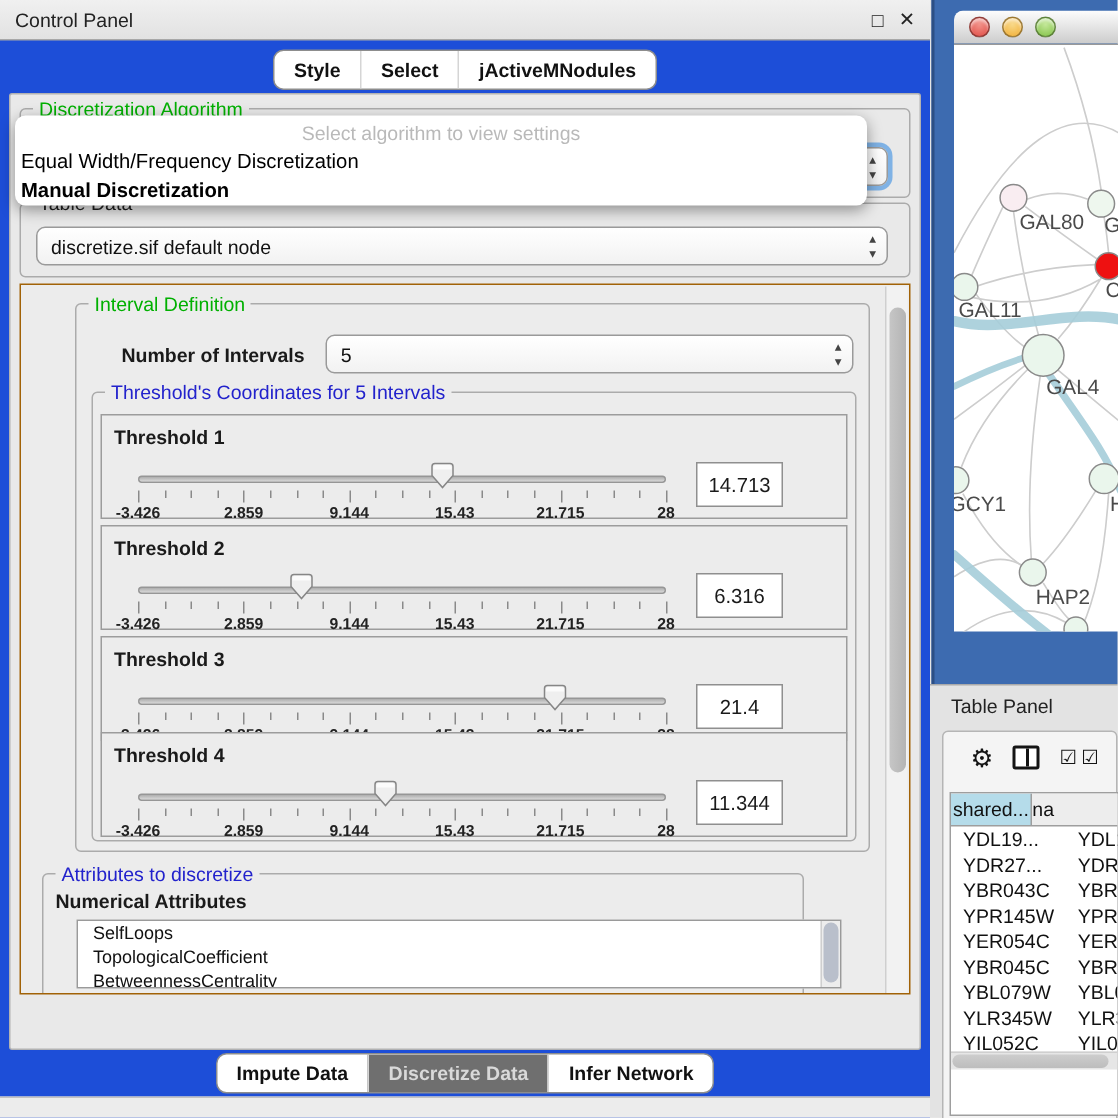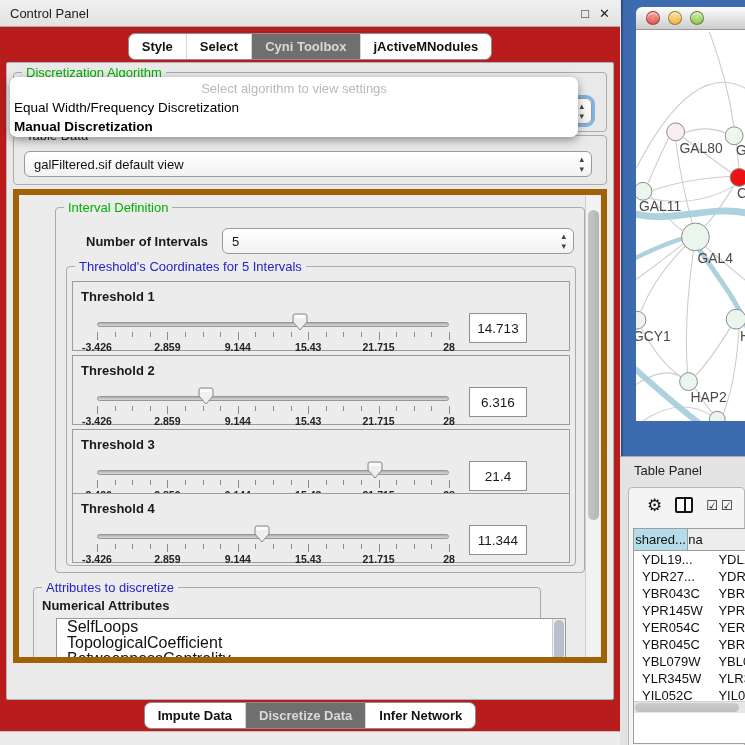--- a/index.html
+++ b/index.html
@@ -1,21 +1,21 @@
 <!DOCTYPE html>
 <html><head>
 <meta charset="utf-8">
 <style>
   * { margin:0; padding:0; box-sizing:border-box; }
   html,body { width:745px; height:745px; overflow:hidden;
     font-family:"Liberation Sans","DejaVu Sans",sans-serif;
     background:#e9e9e9; color:#1a1a1a; }
 
   
-  .left { position:absolute; left:0; top:0; width:620px; height:745px; background:#b91c1c; }
+  .left { position:absolute; left:0; top:0; width:620px; height:745px; background:#1d4ed8; }
   .titlebar { position:relative; height:27px; background:linear-gradient(#f0f0f0,#e2e2e2);
     border-bottom:1px solid #a8a8a8; display:flex; align-items:center; padding:0 10px; }
   .titlebar .t { font-size:13px; color:#222; }
   .win-btns { margin-left:auto; display:flex; gap:10px; align-items:center; }
   .win-btns span { font-size:13px; color:#222; cursor:default; }
   .win-btns .x { font-weight:bold; }
 
   .tabbar-row { height:38px; display:flex; justify-content:center; align-items:center; }
   .pill { display:flex; background:#fff; border:1px solid #8d8d8d; border-radius:7px; overflow:hidden; }
   .pill .tab { font-size:13px; font-weight:bold; padding:5px 13px; color:#111; display:flex; align-items:center; gap:5px; position:relative; }
@@ -39,21 +39,21 @@
     line-height:10px; font-size:9px; color:#444; }
   .combo.focus { box-shadow:0 0 0 3px #7fb2e5; }
 
   .algo-group { position:absolute; left:6px; top:9px; width:594px; height:60px; }
   .algo-group .combo { position:absolute; left:10px; top:25px; right:14px; }
 
   .td-group { position:absolute; left:6px; top:72px; width:594px; height:50px; }
   .td-group .combo { position:absolute; left:10px; top:15px; right:14px; }
 
   .scroll-area { position:absolute; left:6px; top:126px; width:594px; height:474px;
-    border:6px solid #a16207; background:#ececec; overflow:hidden; }
+    border:1px solid #a16207; background:#ececec; overflow:hidden; }
   .scroll-content { position:absolute; left:0; top:0; width:578px; height:474px; }
   .vscroll { position:absolute; right:1px; top:1px; width:15px; height:471px;
     background:#f2f2f2; border-left:1px solid #cfcfcf; }
   .vscroll .vthumb { position:absolute; left:2px; top:14px; width:11px; height:310px;
     background:linear-gradient(90deg,#c6c6c6,#b4b4b4); border-radius:6px; }
 
   .interval-group { position:absolute; left:36px; top:12px; width:530px; height:366px; background:#ececec; }
   .interval-group .gtitle { background:#ececec; }
   .noi-row { display:flex; align-items:center; margin:20px 10px 8px 30px; }
   .noi-label { font-size:13px; font-weight:bold; margin-right:14px; }
@@ -73,21 +73,21 @@
     font-size:10.5px; font-weight:bold; color:#222; white-space:nowrap; }
   .sthumb { position:absolute; top:-7px; }
   .valbox { position:absolute; right:42px; top:31px; width:58px; height:30px; background:#fff;
     border:1px solid #8f8f8f; display:flex; align-items:center; justify-content:center; font-size:13.5px; }
 
   .attr-group { position:absolute; left:14px; top:392px; width:508px; height:100px; }
   .attr-group .gtitle { background:#ececec; }
   .attr-label { position:absolute; left:8px; top:10px; font-size:13px; font-weight:bold; }
   .attr-list { position:absolute; left:22px; top:30px; width:510px; height:46px; background:#fff;
     border:1px solid #9a9a9a; overflow:hidden; }
-  .attr-list .item { font-size:16px; padding:0 0 0 10px; line-height:16px; color:#111; }
+  .attr-list .item { font-size:12px; padding:0 0 0 10px; line-height:16px; color:#111; }
   .attr-vscroll { position:absolute; right:0; top:0; width:13px; height:100%;
     background:#ededed; border-left:1px solid #cfcfcf; }
   .attr-vscroll .vthumb { position:absolute; left:1px; top:1px; width:10px; height:40px;
     background:#b9bfcb; border-radius:5px; }
 
   .apply-row { position:absolute; left:0; bottom:0; width:100%; height:36px;
     display:flex; align-items:center; justify-content:center; border-top:1px solid #d0d0d0; }
   .btn { font-size:14px; padding:3px 20px; background:linear-gradient(#ffffff,#dcdcdc);
     border:1px solid #8c8c8c; border-radius:7px; color:#111; }
 
@@ -151,23 +151,20 @@
   </div>
 
   <div class="tabbar-row">
     <div class="pill">
       <span class="tab">
           <span>Style</span>
         </span>
       <span class="tab">
           <span>Select</span>
         </span>
-      <span class="tab sel">
-          <span>Cyni Toolbox</span>
-        </span>
       <span class="tab">
           <span>jActiveMNodules</span>
         </span>
     </div>
   </div>
 
   <div class="outer-panel">
 
     <div class="group algo-group">
       <span class="gtitle green">Discretization Algorithm</span>
@@ -175,21 +172,21 @@
         <span class="stepper">
             <span>▴</span>
             <span>▾</span>
           </span>
       </div>
     </div>
 
     <div class="group td-group">
       <span class="gtitle dark">Table Data</span>
       <div class="combo">
-        <span>galFiltered.sif default view</span>
+        <span>discretize.sif default node</span>
         <span class="stepper">
             <span>▴</span>
             <span>▾</span>
           </span>
       </div>
     </div>
 
     <div class="scroll-area">
       <div class="scroll-content">
 

